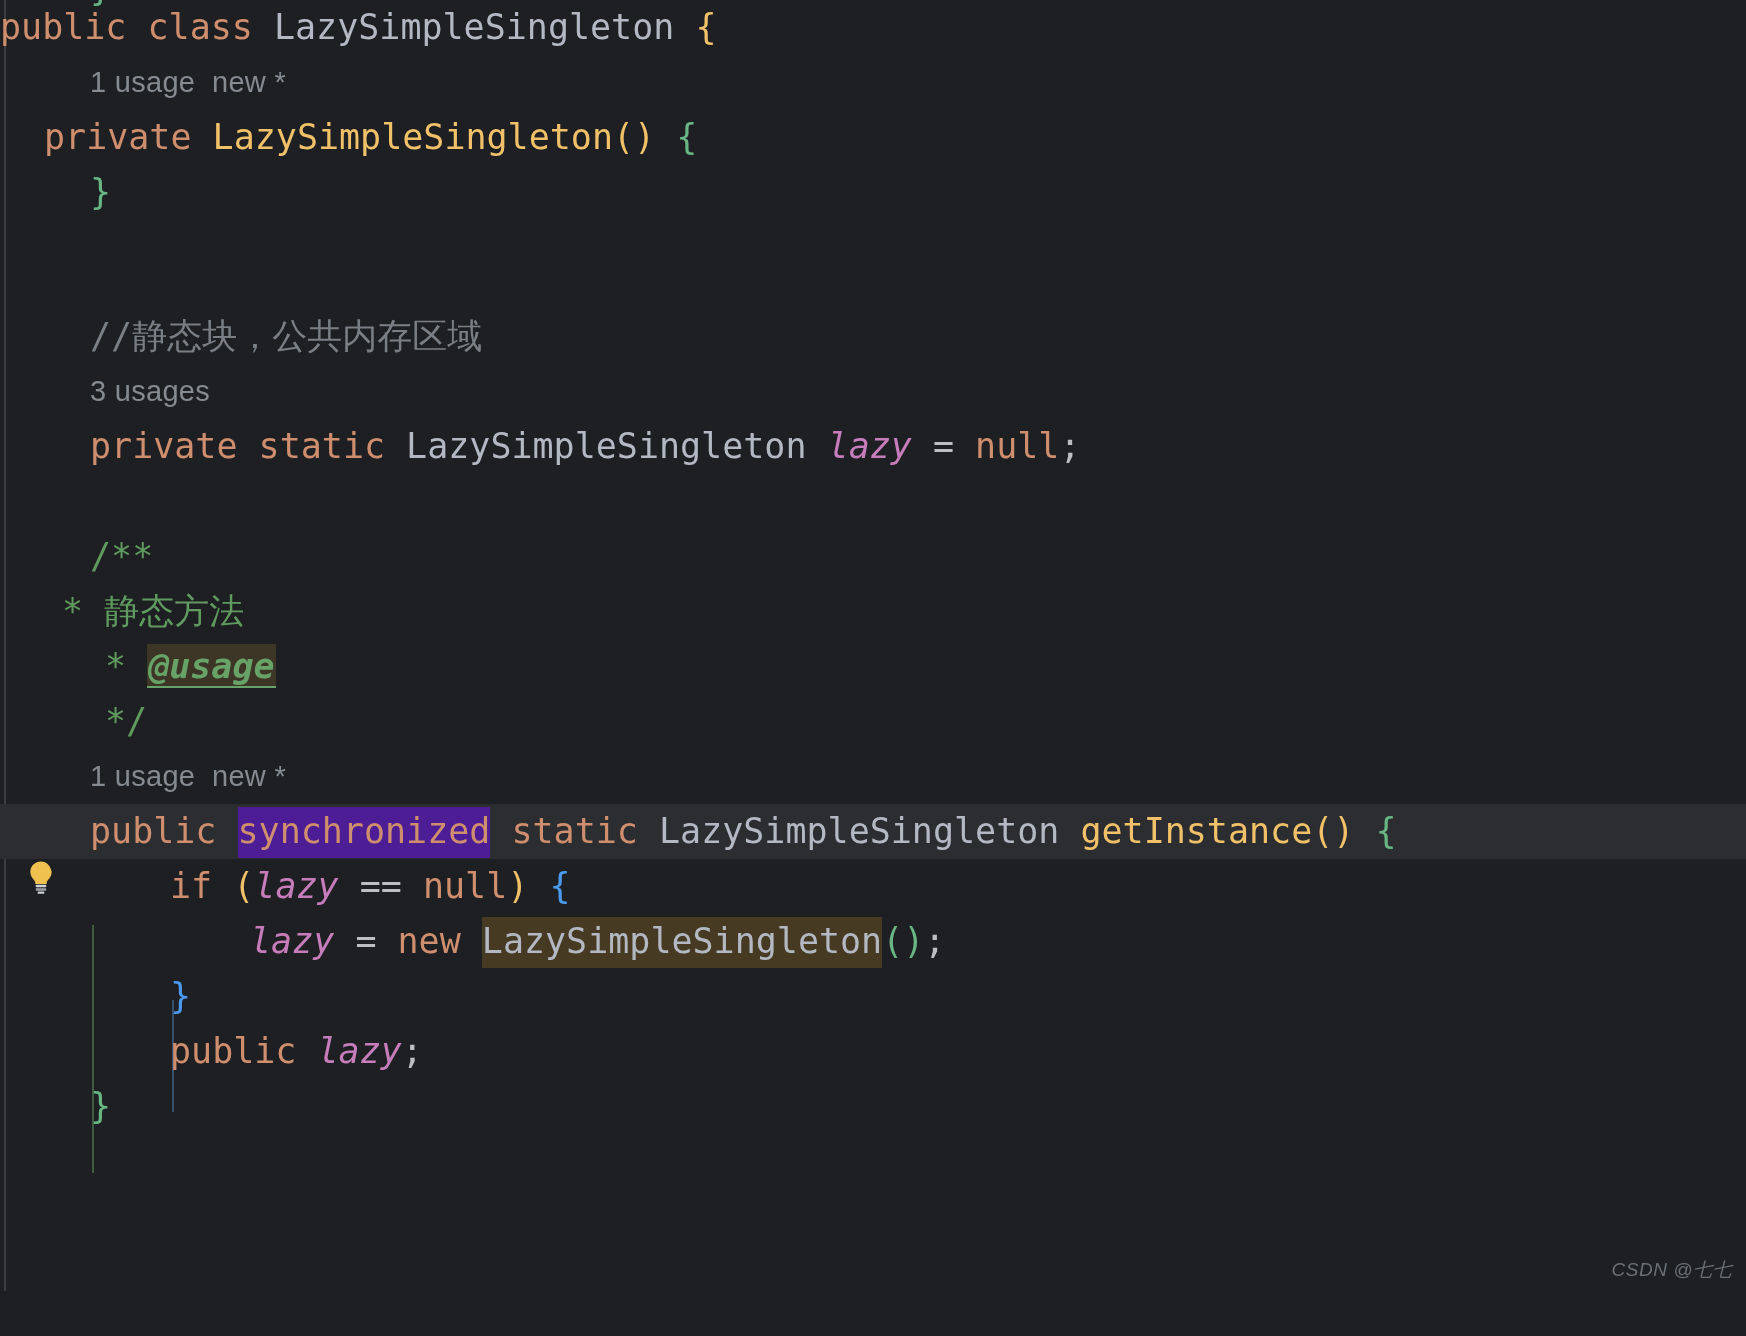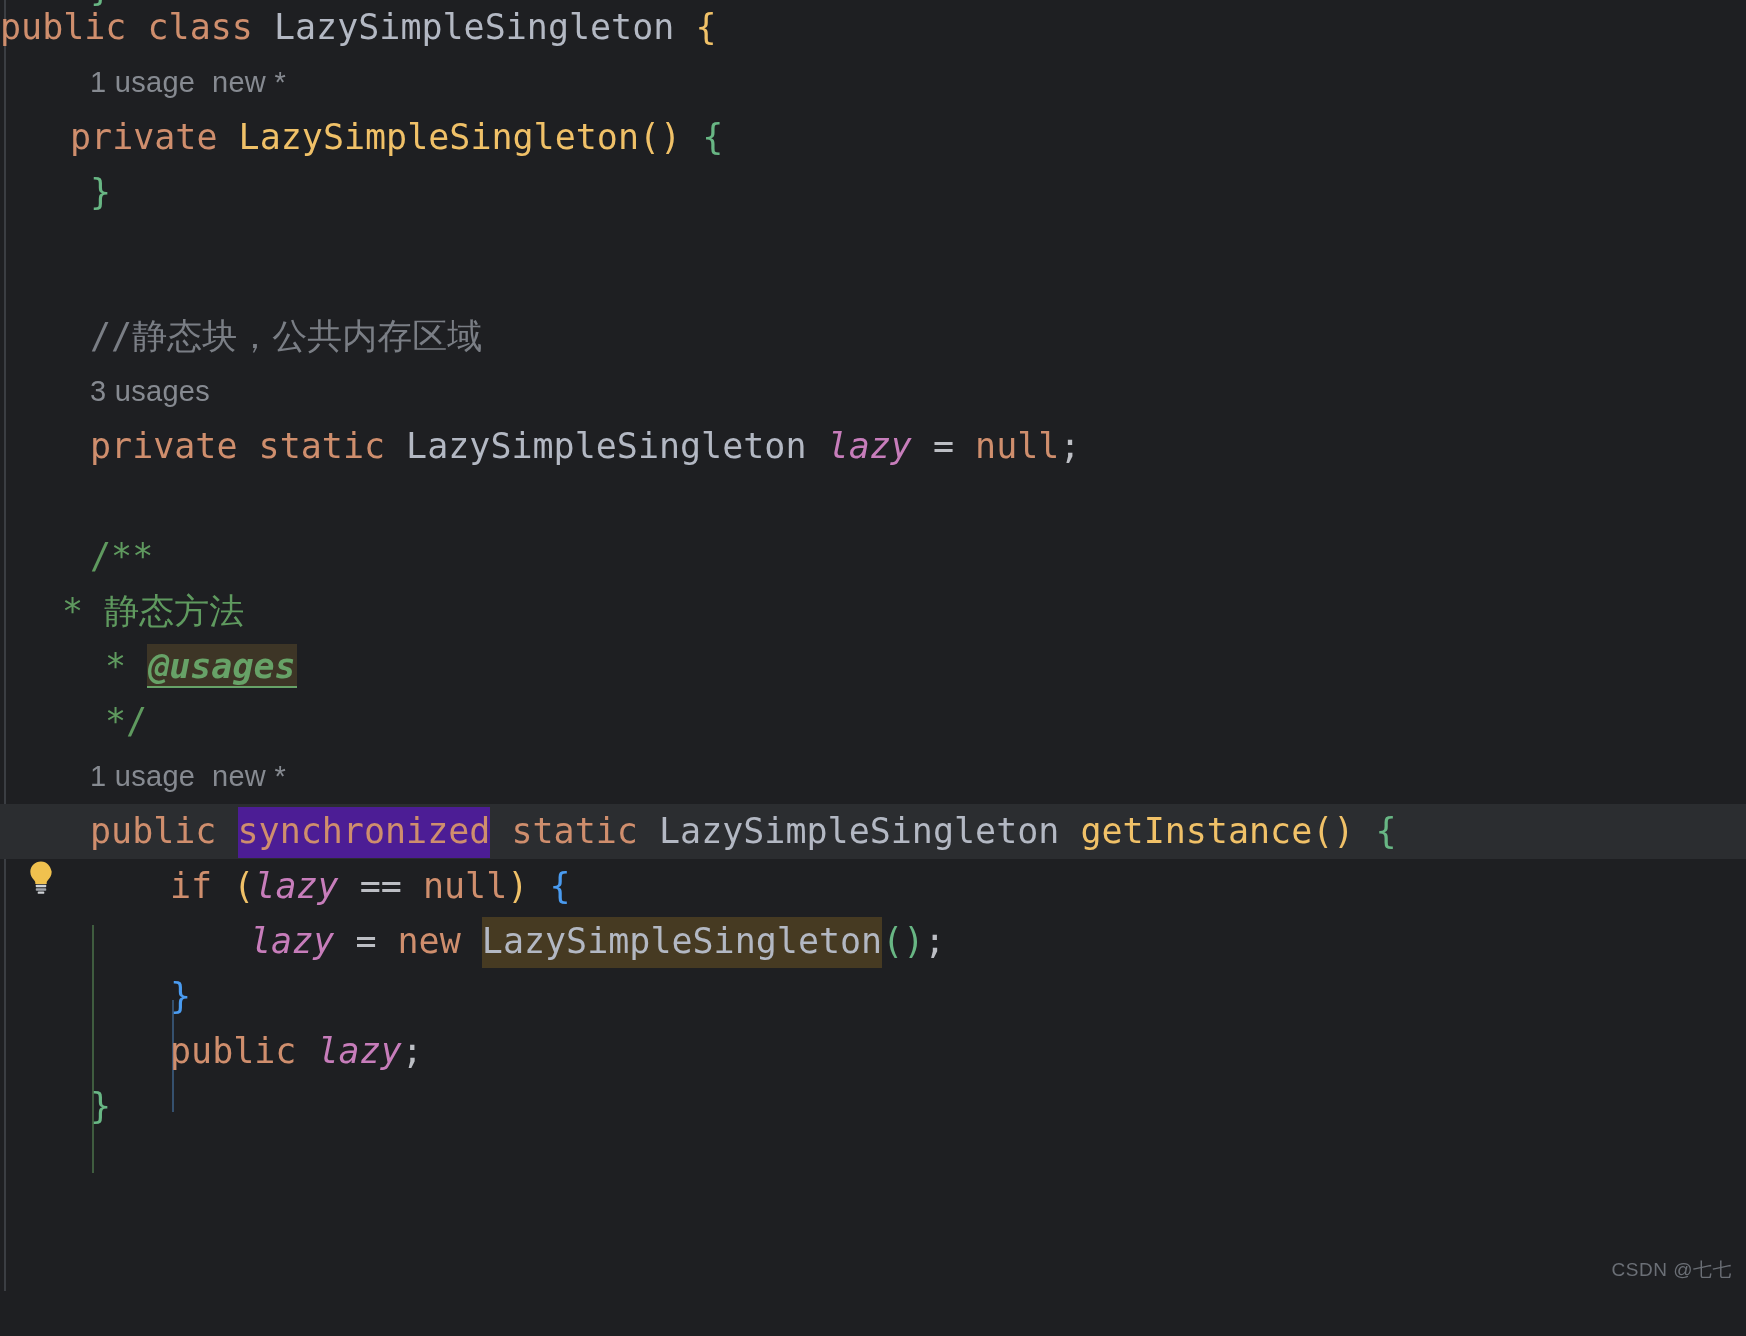--- a/index.html
+++ b/index.html
@@ -129,20 +129,21 @@
 
   
   .watermark {
     position: absolute;
     right: 14px;
     bottom: 8px;
     font-family: "Liberation Sans", sans-serif;
     font-size: 19px;
     color: #6b6f76;
     letter-spacing: 0.5px;
+    font-style: italic;
   }
 
   
   .top-cut {
     position: absolute;
     left: 0; top: 0;
     height: 12px;
     width: 100%;
     overflow: hidden;
   }
@@ -177,30 +178,30 @@
         <rect x="13.2" y="28.2" width="5.6" height="2" rx="0.8" fill="#cfd2d6"></rect>
       </svg>
     </div>
 
     <div class="guide class-scope"></div>
     <div class="guide if-scope"></div>
 
     <div class="code-area" id="code-area">
         <div class="line" style="padding-left: 0px;"><span class="kw">public</span><span class="op"> </span><span class="kw">class</span><span class="op"> </span><span class="type">LazySimpleSingleton</span><span class="op"> </span><span class="brace-y">{</span></div>
         <div class="line hint" style="padding-left: 90px;"><span>1 usage  new *</span></div>
-        <div class="line" style="padding-left: 70px;"><span class="kw">private</span><span class="op"> </span><span class="method">LazySimpleSingleton</span><span class="brace-y">()</span><span class="op"> </span><span class="brace-g">{</span></div>
+        <div class="line" style="padding-left: 44px;"><span class="kw">private</span><span class="op"> </span><span class="method">LazySimpleSingleton</span><span class="brace-y">()</span><span class="op"> </span><span class="brace-g">{</span></div>
         <div class="line" style="padding-left: 90px;"><span class="brace-g">}</span></div>
         <div class="line blank" style="padding-left: 0px;"> </div>
         <div class="line" style="padding-left: 90px; margin-top: 34px;"><span class="cmt">//静态块，公共内存区域</span></div>
         <div class="line hint" style="padding-left: 90px;"><span>3 usages</span></div>
         <div class="line" style="padding-left: 90px;"><span class="kw">private</span><span class="op"> </span><span class="kw">static</span><span class="op"> </span><span class="type">LazySimpleSingleton</span><span class="op"> </span><span class="field">lazy</span><span class="op"> </span><span class="op">=</span><span class="op"> </span><span class="kw">null</span><span class="op">;</span></div>
         <div class="line blank" style="padding-left: 0px;"> </div>
         <div class="line" style="padding-left: 90px;"><span class="doc">/**</span></div>
         <div class="line" style="padding-left: 62px;"><span class="doc">* 静态方法</span></div>
-        <div class="line" style="padding-left: 105px;"><span class="doc">* </span><span class="doc-tag">@usages</span></div>
+        <div class="line" style="padding-left: 105px;"><span class="doc">* </span><span class="doc-tag">@usage</span></div>
         <div class="line" style="padding-left: 105px;"><span class="doc">*/</span></div>
         <div class="line hint" style="padding-left: 90px;"><span>1 usage  new *</span></div>
         <div class="line caret-line" style="padding-left: 90px;"><span class="kw">public</span><span class="op"> </span><span class="sel">synchronized</span><span class="op"> </span><span class="kw">static</span><span class="op"> </span><span class="type">LazySimpleSingleton</span><span class="op"> </span><span class="method">getInstance</span><span class="brace-y">()</span><span class="op"> </span><span class="brace-g">{</span></div>
         <div class="line" style="padding-left: 170px;"><span class="kw">if</span><span class="op"> </span><span class="brace-y">(</span><span class="field">lazy</span><span class="op"> </span><span class="op">==</span><span class="op"> </span><span class="kw">null</span><span class="brace-y">)</span><span class="op"> </span><span class="brace-b">{</span></div>
         <div class="line" style="padding-left: 250px;"><span class="field">lazy</span><span class="op"> </span><span class="op">=</span><span class="op"> </span><span class="kw">new</span><span class="op"> </span><span class="occ type">LazySimpleSingleton</span><span class="brace-g">()</span><span class="op">;</span></div>
         <div class="line" style="padding-left: 170px;"><span class="brace-b">}</span></div>
         <div class="line" style="padding-left: 170px;"><span class="kw">public</span><span class="op"> </span><span class="field">lazy</span><span class="op">;</span></div>
         <div class="line" style="padding-left: 90px;"><span class="brace-g">}</span></div>
       </div>
 

